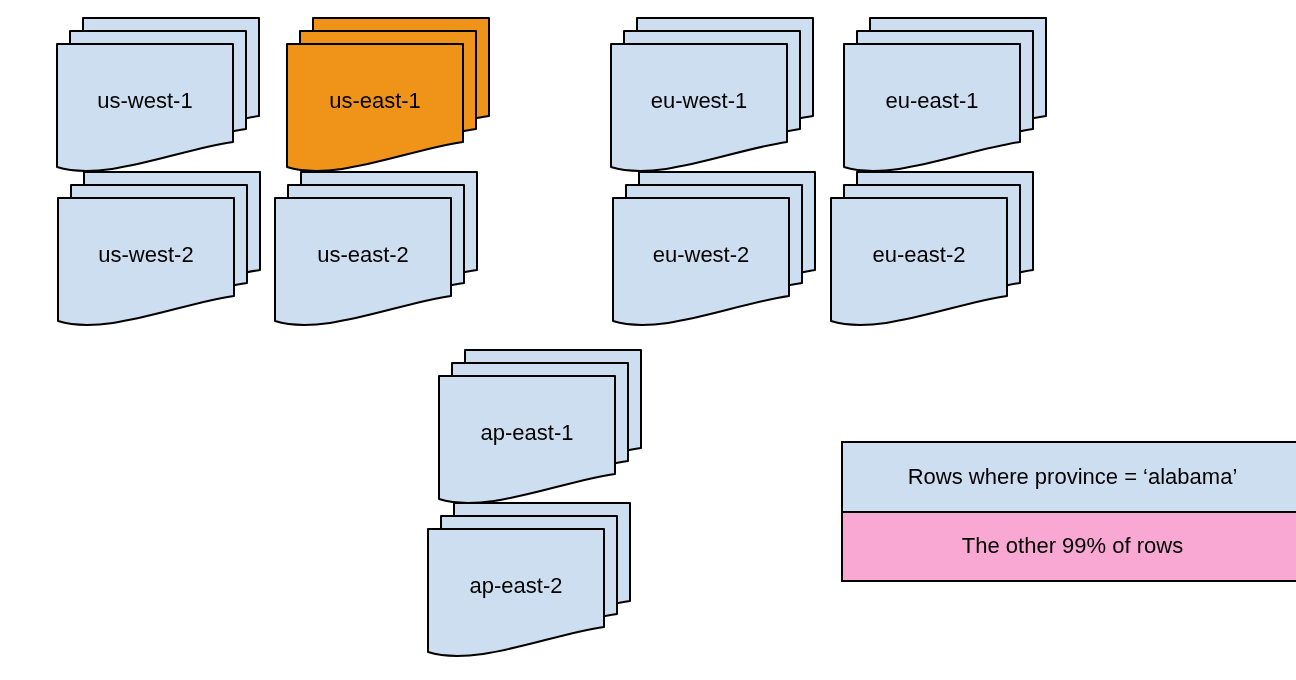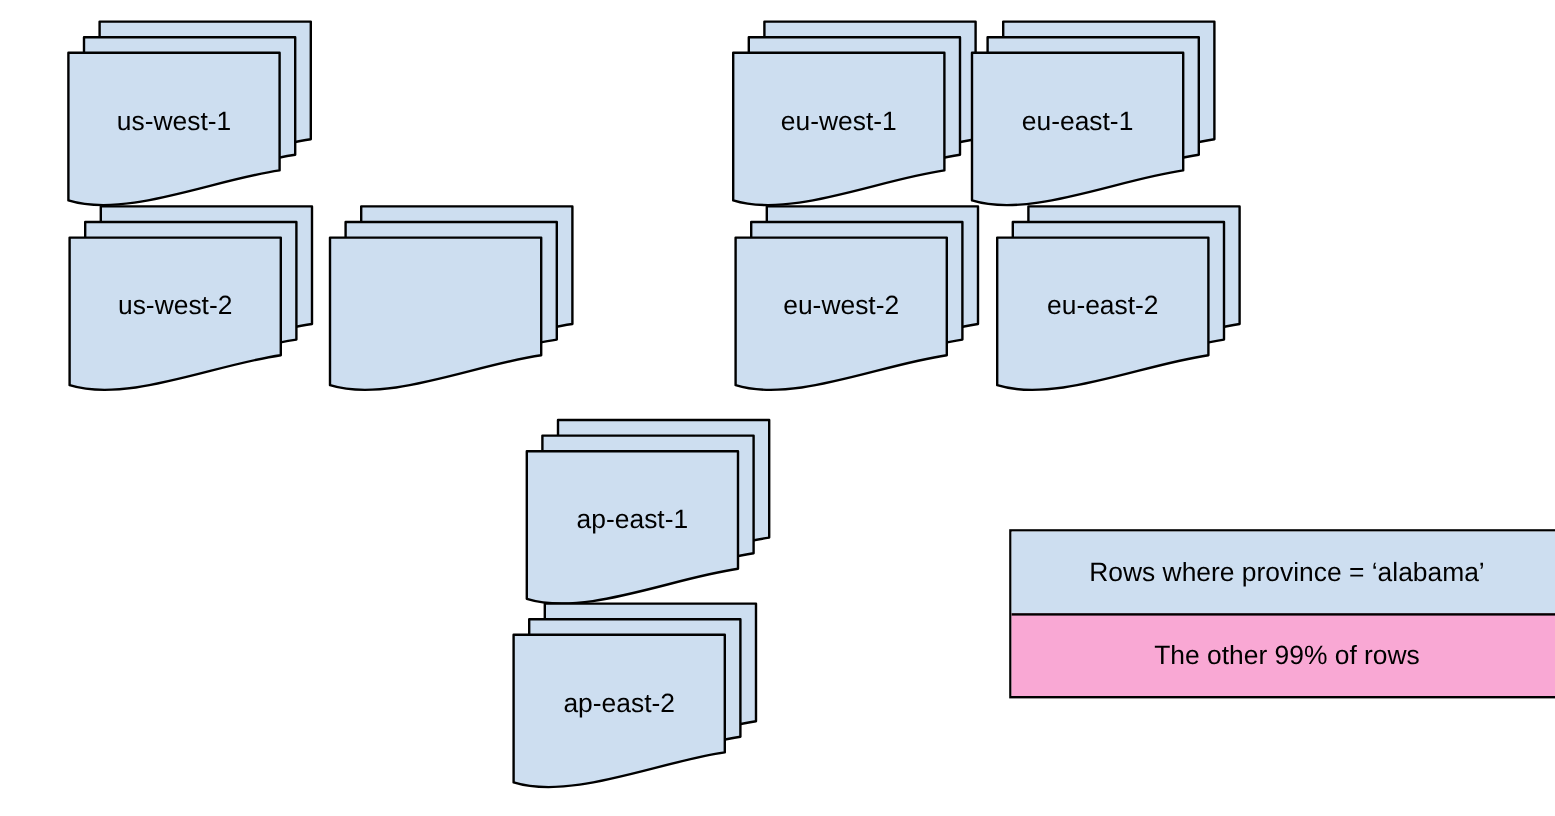--- a/index.html
+++ b/index.html
@@ -77,31 +77,39 @@
 
   <div class="stack" style="left:19px; top:18px;">
     <svg class="stack-svg" width="206" height="154" viewBox="-2 -2 206 154">
       <path class="sheet" transform="translate(26,0)" d="M0,0 H176 V98 C120,106 48,138 0,123 Z"></path>
       <path class="sheet" transform="translate(13,13)" d="M0,0 H176 V98 C120,106 48,138 0,123 Z"></path>
       <path class="sheet" transform="translate(0,26)" d="M0,0 H176 V98 C120,106 48,138 0,123 Z"></path>
     </svg>
     <span class="stack-label">us-west-1</span>
   </div>
 
+  <div class="stack highlight" style="left:249px; top:18px;">
+    <svg class="stack-svg" width="206" height="154" viewBox="-2 -2 206 154">
+      <path class="sheet" transform="translate(26,0)" d="M0,0 H176 V98 C120,106 48,138 0,123 Z"></path>
+      <path class="sheet" transform="translate(13,13)" d="M0,0 H176 V98 C120,106 48,138 0,123 Z"></path>
+      <path class="sheet" transform="translate(0,26)" d="M0,0 H176 V98 C120,106 48,138 0,123 Z"></path>
+    </svg>
+    <span class="stack-label">us-east-1</span>
+  </div>
 
   <div class="stack" style="left:573px; top:18px;">
     <svg class="stack-svg" width="206" height="154" viewBox="-2 -2 206 154">
       <path class="sheet" transform="translate(26,0)" d="M0,0 H176 V98 C120,106 48,138 0,123 Z"></path>
       <path class="sheet" transform="translate(13,13)" d="M0,0 H176 V98 C120,106 48,138 0,123 Z"></path>
       <path class="sheet" transform="translate(0,26)" d="M0,0 H176 V98 C120,106 48,138 0,123 Z"></path>
     </svg>
     <span class="stack-label">eu-west-1</span>
   </div>
 
-  <div class="stack" style="left:772px; top:18px;">
+  <div class="stack" style="left:806px; top:18px;">
     <svg class="stack-svg" width="206" height="154" viewBox="-2 -2 206 154">
       <path class="sheet" transform="translate(26,0)" d="M0,0 H176 V98 C120,106 48,138 0,123 Z"></path>
       <path class="sheet" transform="translate(13,13)" d="M0,0 H176 V98 C120,106 48,138 0,123 Z"></path>
       <path class="sheet" transform="translate(0,26)" d="M0,0 H176 V98 C120,106 48,138 0,123 Z"></path>
     </svg>
     <span class="stack-label">eu-east-1</span>
   </div>
 
   <div class="stack" style="left:20px; top:172px;">
     <svg class="stack-svg" width="206" height="154" viewBox="-2 -2 206 154">
@@ -111,20 +119,21 @@
     </svg>
     <span class="stack-label">us-west-2</span>
   </div>
 
   <div class="stack" style="left:237px; top:172px;">
     <svg class="stack-svg" width="206" height="154" viewBox="-2 -2 206 154">
       <path class="sheet" transform="translate(26,0)" d="M0,0 H176 V98 C120,106 48,138 0,123 Z"></path>
       <path class="sheet" transform="translate(13,13)" d="M0,0 H176 V98 C120,106 48,138 0,123 Z"></path>
       <path class="sheet" transform="translate(0,26)" d="M0,0 H176 V98 C120,106 48,138 0,123 Z"></path>
     </svg>
+    <span class="stack-label">us-east-2</span>
   </div>
 
   <div class="stack" style="left:575px; top:172px;">
     <svg class="stack-svg" width="206" height="154" viewBox="-2 -2 206 154">
       <path class="sheet" transform="translate(26,0)" d="M0,0 H176 V98 C120,106 48,138 0,123 Z"></path>
       <path class="sheet" transform="translate(13,13)" d="M0,0 H176 V98 C120,106 48,138 0,123 Z"></path>
       <path class="sheet" transform="translate(0,26)" d="M0,0 H176 V98 C120,106 48,138 0,123 Z"></path>
     </svg>
     <span class="stack-label">eu-west-2</span>
   </div>

